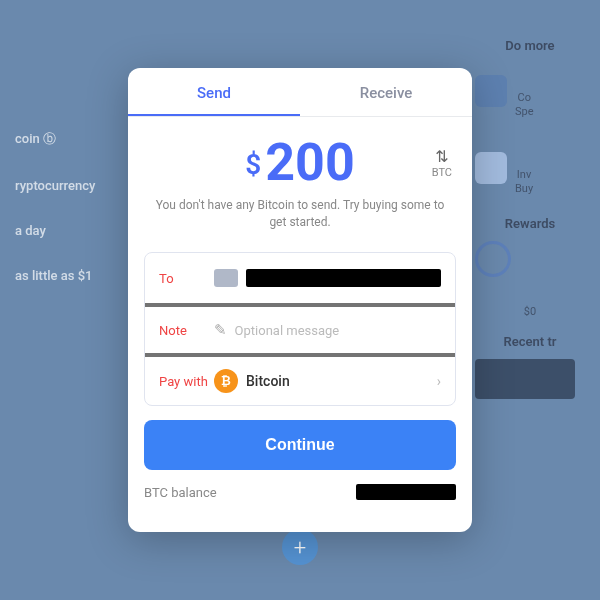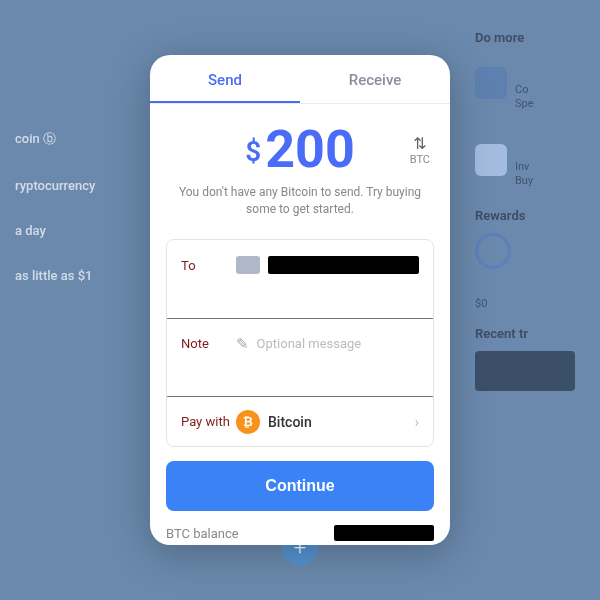--- a/index.html
+++ b/index.html
@@ -41,23 +41,24 @@
     .bg-left-item {
       font-size: 13px;
       color: rgba(255,255,255,0.7);
       margin-bottom: 30px;
       font-weight: 500;
     }
 
     .bg-right {
       position: absolute;
       right: 0;
-      top: 20px;
+      top: 28px;
       width: 140px;
       padding: 10px 15px;
+      text-align: center;
     }
 
     .bg-right-title {
       font-size: 13px;
       font-weight: 600;
       color: rgba(50,60,80,0.8);
       margin-bottom: 10px;
     }
 
     .bg-right-item {
@@ -131,25 +132,25 @@
       position: absolute;
       inset: 0;
       z-index: 10;
       display: flex;
       align-items: center;
       justify-content: center;
     }
 
     .modal {
       background: white;
-      border-radius: 20px;
-      width: 300px;
+      border-radius: 12px;
+      width: 344px;
       box-shadow: 0 8px 40px rgba(0,0,0,0.25);
       overflow: hidden;
-      padding-bottom: 4px;
+      padding-bottom: 32px;
     }
 
     
     .tabs {
       display: flex;
       border-bottom: 1px solid #e8eaed;
     }
 
     .tab {
       flex: 1;
@@ -245,27 +246,26 @@
 
     .field-row {
       display: flex;
       align-items: center;
       padding: 12px 14px;
       min-height: 50px;
       position: relative;
     }
 
     .field-row + .field-row {
-      border-top: 1px solid #737373;
-      margin-top: 28px;
+      border-top: 4px solid #737373;
     }
 
     .field-label {
       font-size: 13px;
-      color: #7f1d1d;
+      color: #ef4444;
       width: 55px;
       flex-shrink: 0;
     }
 
     .field-icon {
       margin-right: 8px;
       color: #aaa;
       font-size: 15px;
     }
 

